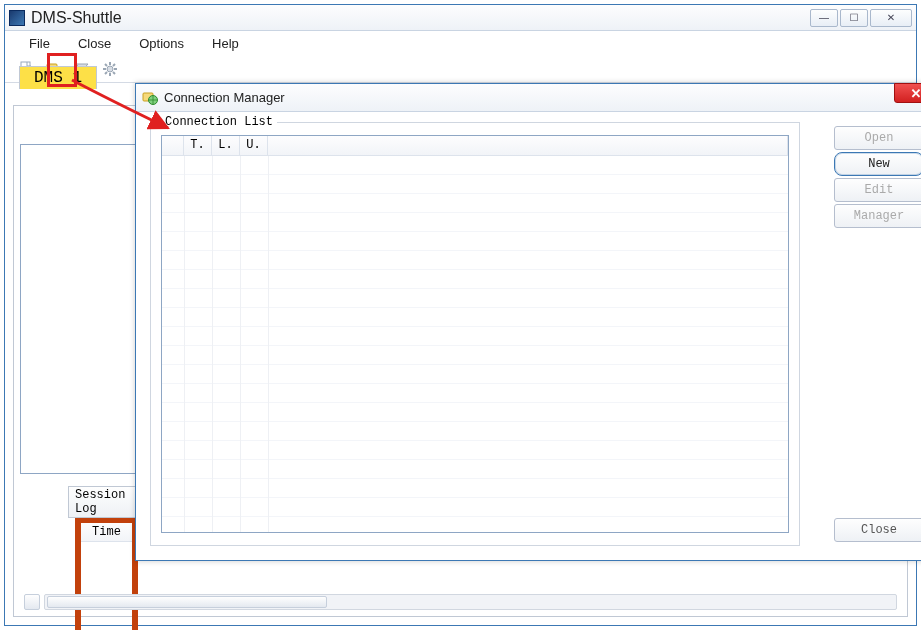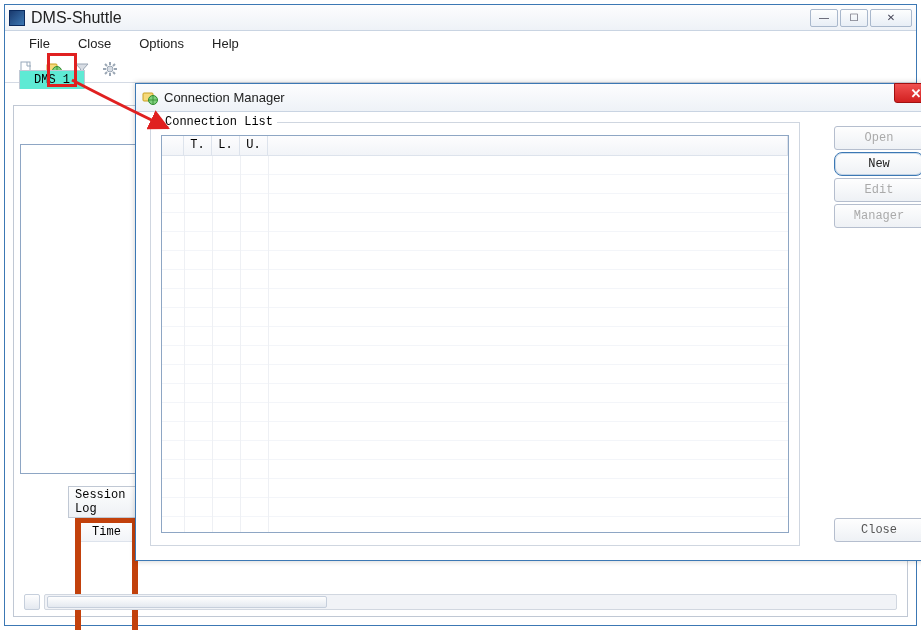--- a/index.html
+++ b/index.html
@@ -88,24 +88,24 @@
     left: 8px; top: 84px;
     right: 8px; bottom: 8px;
     border: 1px solid #c0c8d4;
     background:#fff;
   }
   .doc-tab {
     position:absolute;
     left: 10px; top: -1px;
     transform: translateY(-100%);
     border:1px solid #c0c8d4; border-bottom:none;
-    background:#5eead4;
+    background:#fde047;
     padding: 2px 14px;
     font-family: "Courier New", monospace;
-    font-size:12px;
+    font-size:16px;
   }
 
   .left-panel {
     position:absolute;
     left:6px; top:38px;
     width: 118px; height: 330px;
     border:1px solid #8ea6c4;
     background:#fff;
   }
   .session-log {

